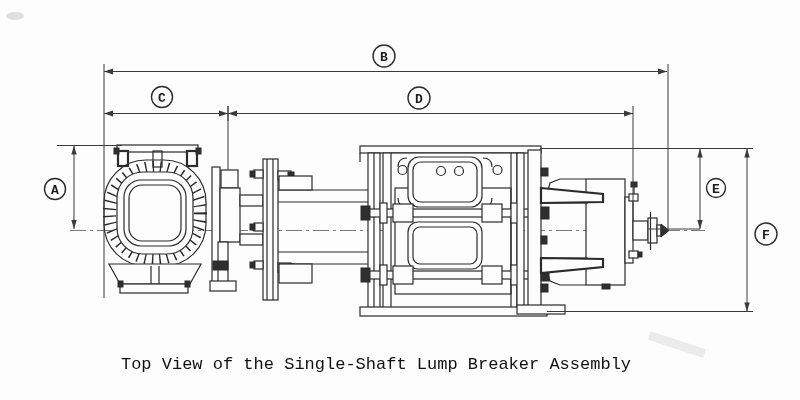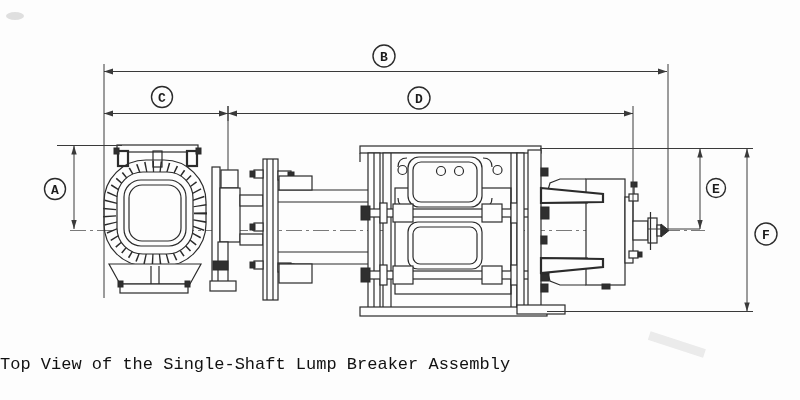--- a/index.html
+++ b/index.html
@@ -6,21 +6,21 @@
   body{
     width:800px;height:400px;
     background:#fdfdfd;
     font-family:"Liberation Mono","DejaVu Sans Mono",monospace;
     position:relative;overflow:hidden;
   }
   .stage{position:absolute;top:0;left:0;width:800px;height:400px;}
   svg{display:block;}
   .caption{
     position:absolute;top:354px;left:0;width:752px;
-    text-align:left;
+    text-align:center;
     font-size:17px;line-height:22px;
     color:#111;letter-spacing:0px;
     font-family:"Liberation Mono","DejaVu Sans Mono",monospace;
   }
   
   .ln{stroke:#2b2b2b;stroke-width:1.2;fill:none;}
   .lnw{stroke:#2b2b2b;stroke-width:1.2;fill:#fdfdfd;}
   .thk{stroke:#2b2b2b;stroke-width:2.2;fill:#fdfdfd;}
   .drk{stroke:#2b2b2b;stroke-width:1;fill:#2f2f2f;}
   .dim{stroke:#3a3a3a;stroke-width:1;fill:none;}

